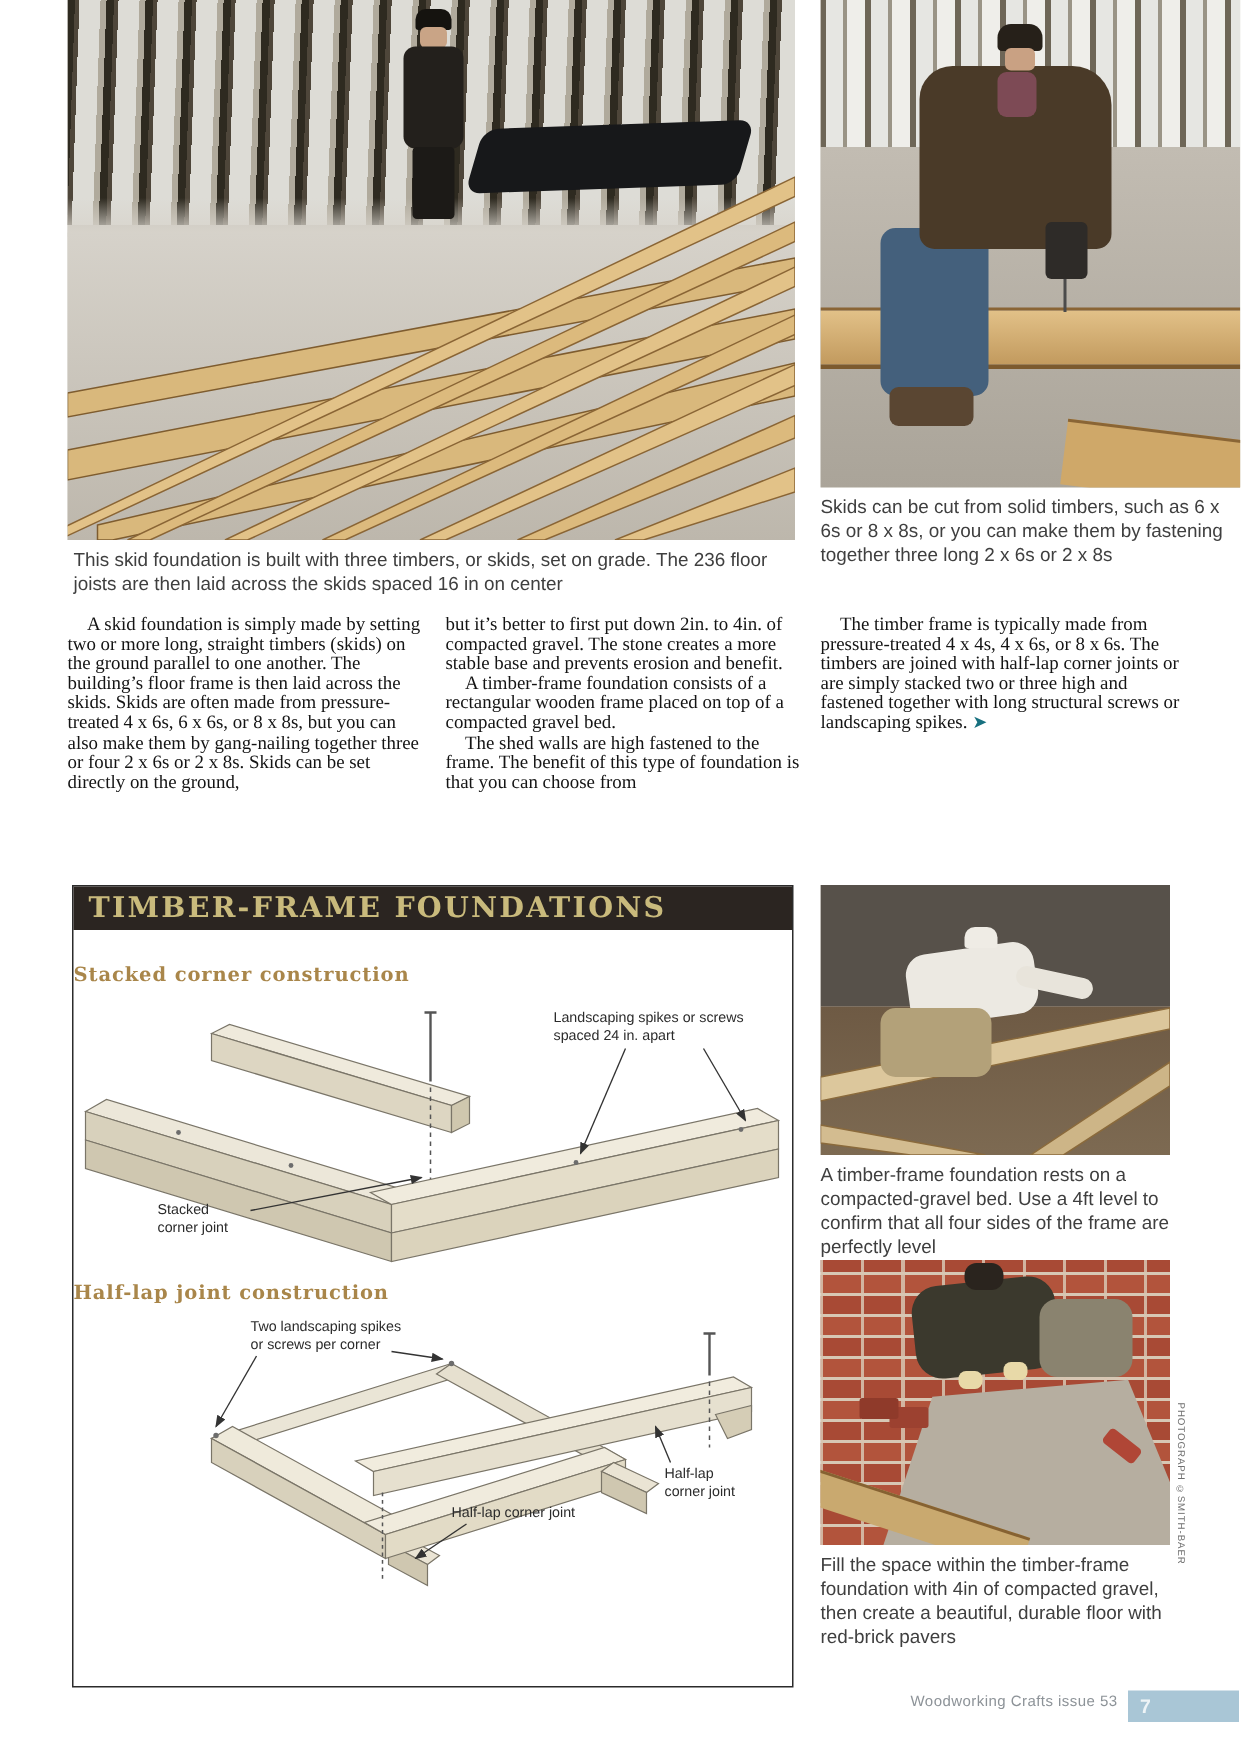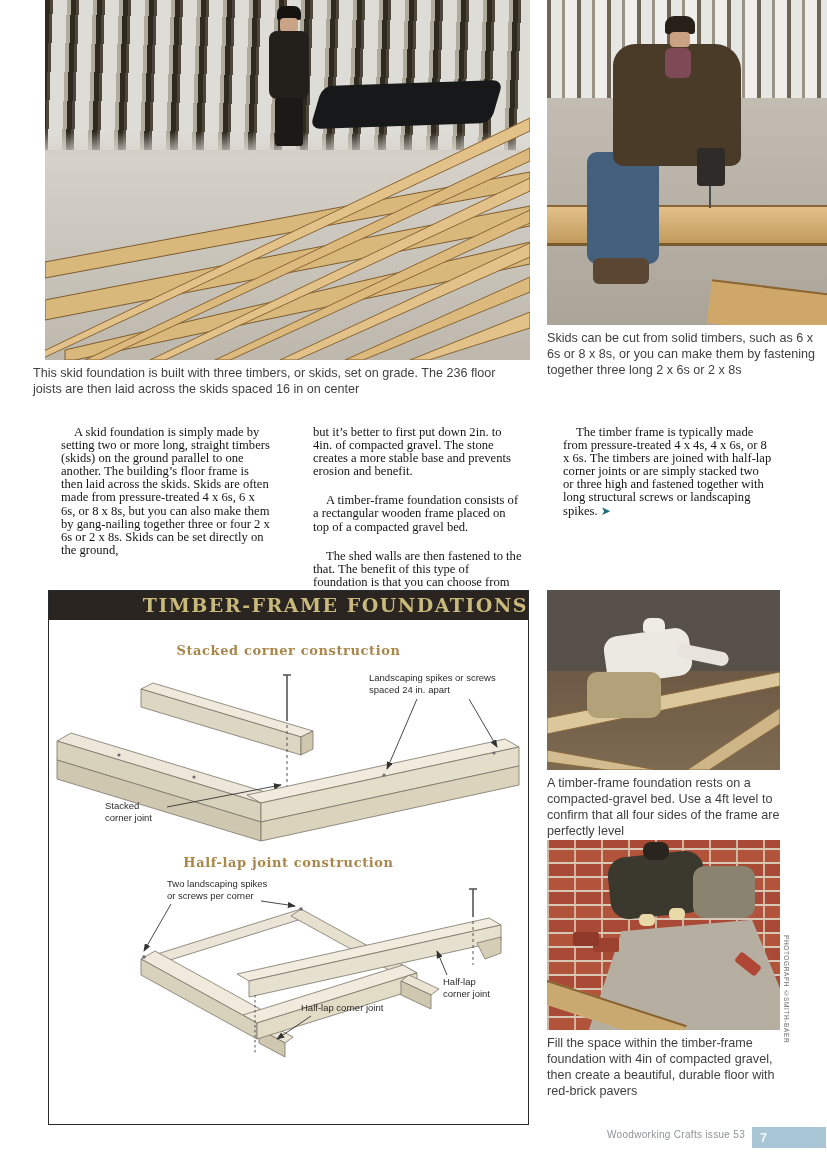--- a/index.html
+++ b/index.html
@@ -60,41 +60,41 @@
   .pb-hair{position:absolute;left:96px;top:2px;width:26px;height:18px;background:#2a241e;border-radius:8px;}
   .pb-torso{position:absolute;left:62px;top:14px;width:96px;height:62px;background:#3b392d;border-radius:18px;transform:rotate(-6deg);}
   .pb-pants{position:absolute;left:146px;top:26px;width:62px;height:52px;background:#8a836f;border-radius:12px;}
   .pb-glove1{position:absolute;left:92px;top:74px;width:16px;height:12px;background:#e8d9a8;border-radius:5px;}
   .pb-glove2{position:absolute;left:122px;top:68px;width:16px;height:12px;background:#e8d9a8;border-radius:5px;}
   .pb-brickpile{position:absolute;left:26px;top:92px;width:26px;height:14px;background:#8f3a2a;border-radius:2px;box-shadow:20px 6px 0 #9c4130;}
   .pb-mallet{position:absolute;left:188px;top:118px;width:26px;height:12px;background:#b04636;border-radius:3px;transform:rotate(38deg);}
 
   
   .caption{position:absolute;color:#3f3f3f;font-size:12.6px;line-height:1.27;font-family:"Liberation Sans",sans-serif;}
-  .caption-left{left:33px;top:366px;width:468px;}
+  .caption-left{left:49px;top:366px;width:468px;}
   .caption-rt{left:547px;top:331px;width:274px;}
   .caption-rm{left:547px;top:776px;width:250px;}
   .caption-rb{left:547px;top:1036px;width:252px;}
 
   
   .bodycol{position:absolute;top:410px;width:241px;color:#141414;
     font-family:"Liberation Serif","DejaVu Serif",serif;font-size:12.6px;line-height:13.1px;}
   .col1{left:45px;} .col2{left:297px;} .col3{left:547px;}
-  .bodycol p{margin:16px;}
+  .bodycol p{margin:0;}
   .bodycol p.indent span.t{display:inline;}
   .bodycol p.indent{text-indent:13px;}
   .arrow{color:#17707f;font-size:12px;}
 
   
   .diagram-box{position:absolute;left:48px;top:590px;width:481px;height:535px;
     border:1px solid #2b2b2b;background:#ffffff;box-sizing:border-box;}
   .diagram-title{position:absolute;left:0;top:0;width:100%;height:29px;background:#2b2521;
     color:#c9ba7c;font-family:"DejaVu Serif","Liberation Serif",serif;font-weight:bold;
-    font-size:19px;letter-spacing:1.5px;line-height:29px;padding-left:10px;box-sizing:border-box;text-align:right;}
-  .subhead{position:absolute;left:0;width:100%;text-align:center;color:#a9864a;
+    font-size:19px;letter-spacing:1.5px;line-height:29px;padding-left:10px;box-sizing:border-box;}
+  .subhead{position:absolute;left:0;width:100%;color:#a9864a;
     font-family:"DejaVu Serif","Liberation Serif",serif;font-weight:bold;font-size:13px;letter-spacing:0.6px;}
   .subhead1{top:52px;} .subhead2{top:264px;}
   .dsvg{position:absolute;left:0;}
   .dsvg1{top:72px;} .dsvg2{top:282px;}
   .dsvg text{font-family:"Liberation Sans",sans-serif;font-size:9.5px;fill:#2b2b2b;}
 
   
   .footer-credit{position:absolute;top:1129px;right:82px;color:#8d9398;font-size:10px;letter-spacing:0.3px;}
   .page-badge{position:absolute;left:752px;top:1127px;width:74px;height:21px;background:#a9c6d6;
     color:#eef4f7;font-size:13px;font-weight:bold;line-height:21px;padding-left:8px;box-sizing:border-box;}
@@ -150,21 +150,21 @@
 
   <div class="caption caption-left">This skid foundation is built with three timbers, or skids, set on grade. The 236 floor joists are then laid across the skids spaced 16 in on center</div>
   <div class="caption caption-rt">Skids can be cut from solid timbers, such as 6 x 6s or 8 x 8s, or you can make them by fastening together three long 2 x 6s or 2 x 8s</div>
 
   <div class="bodycol col1">
     <p class="indent"><span class="t">A skid foundation is simply made by setting two or more long, straight timbers (skids) on the ground parallel to one another. The building’s floor frame is then laid across the skids. Skids are often made from pressure-treated 4 x 6s, 6 x 6s, or 8 x 8s, but you can also make them by gang-nailing together three or four 2 x 6s or 2 x 8s. Skids can be set directly on the ground,</span></p>
   </div>
   <div class="bodycol col2">
     <p><span class="t">but it’s better to first put down 2in. to 4in. of compacted gravel. The stone creates a more stable base and prevents erosion and benefit.</span></p>
     <p class="indent"><span class="t">A timber-frame foundation consists of a rectangular wooden frame placed on top of a compacted gravel bed.</span></p>
-    <p class="indent"><span class="t">The shed walls are then fastened to the that. The benefit of this type of foundation is that you can choose from</span></p>
+    <p class="indent"><span class="t">The shed walls are high fastened to the frame. The benefit of this type of foundation is that you can choose from</span></p>
   </div>
   <div class="bodycol col3">
     <p class="indent"><span class="t">The timber frame is typically made from pressure-treated 4 x 4s, 4 x 6s, or 8 x 6s. The timbers are joined with half-lap corner joints or are simply stacked two or three high and fastened together with long structural screws or landscaping spikes.</span>
       <span class="arrow">➤</span></p>
   </div>
 
   <div class="diagram-box">
     <div class="diagram-title">TIMBER-FRAME FOUNDATIONS</div>
 
     <div class="subhead subhead1">Stacked corner construction</div>

